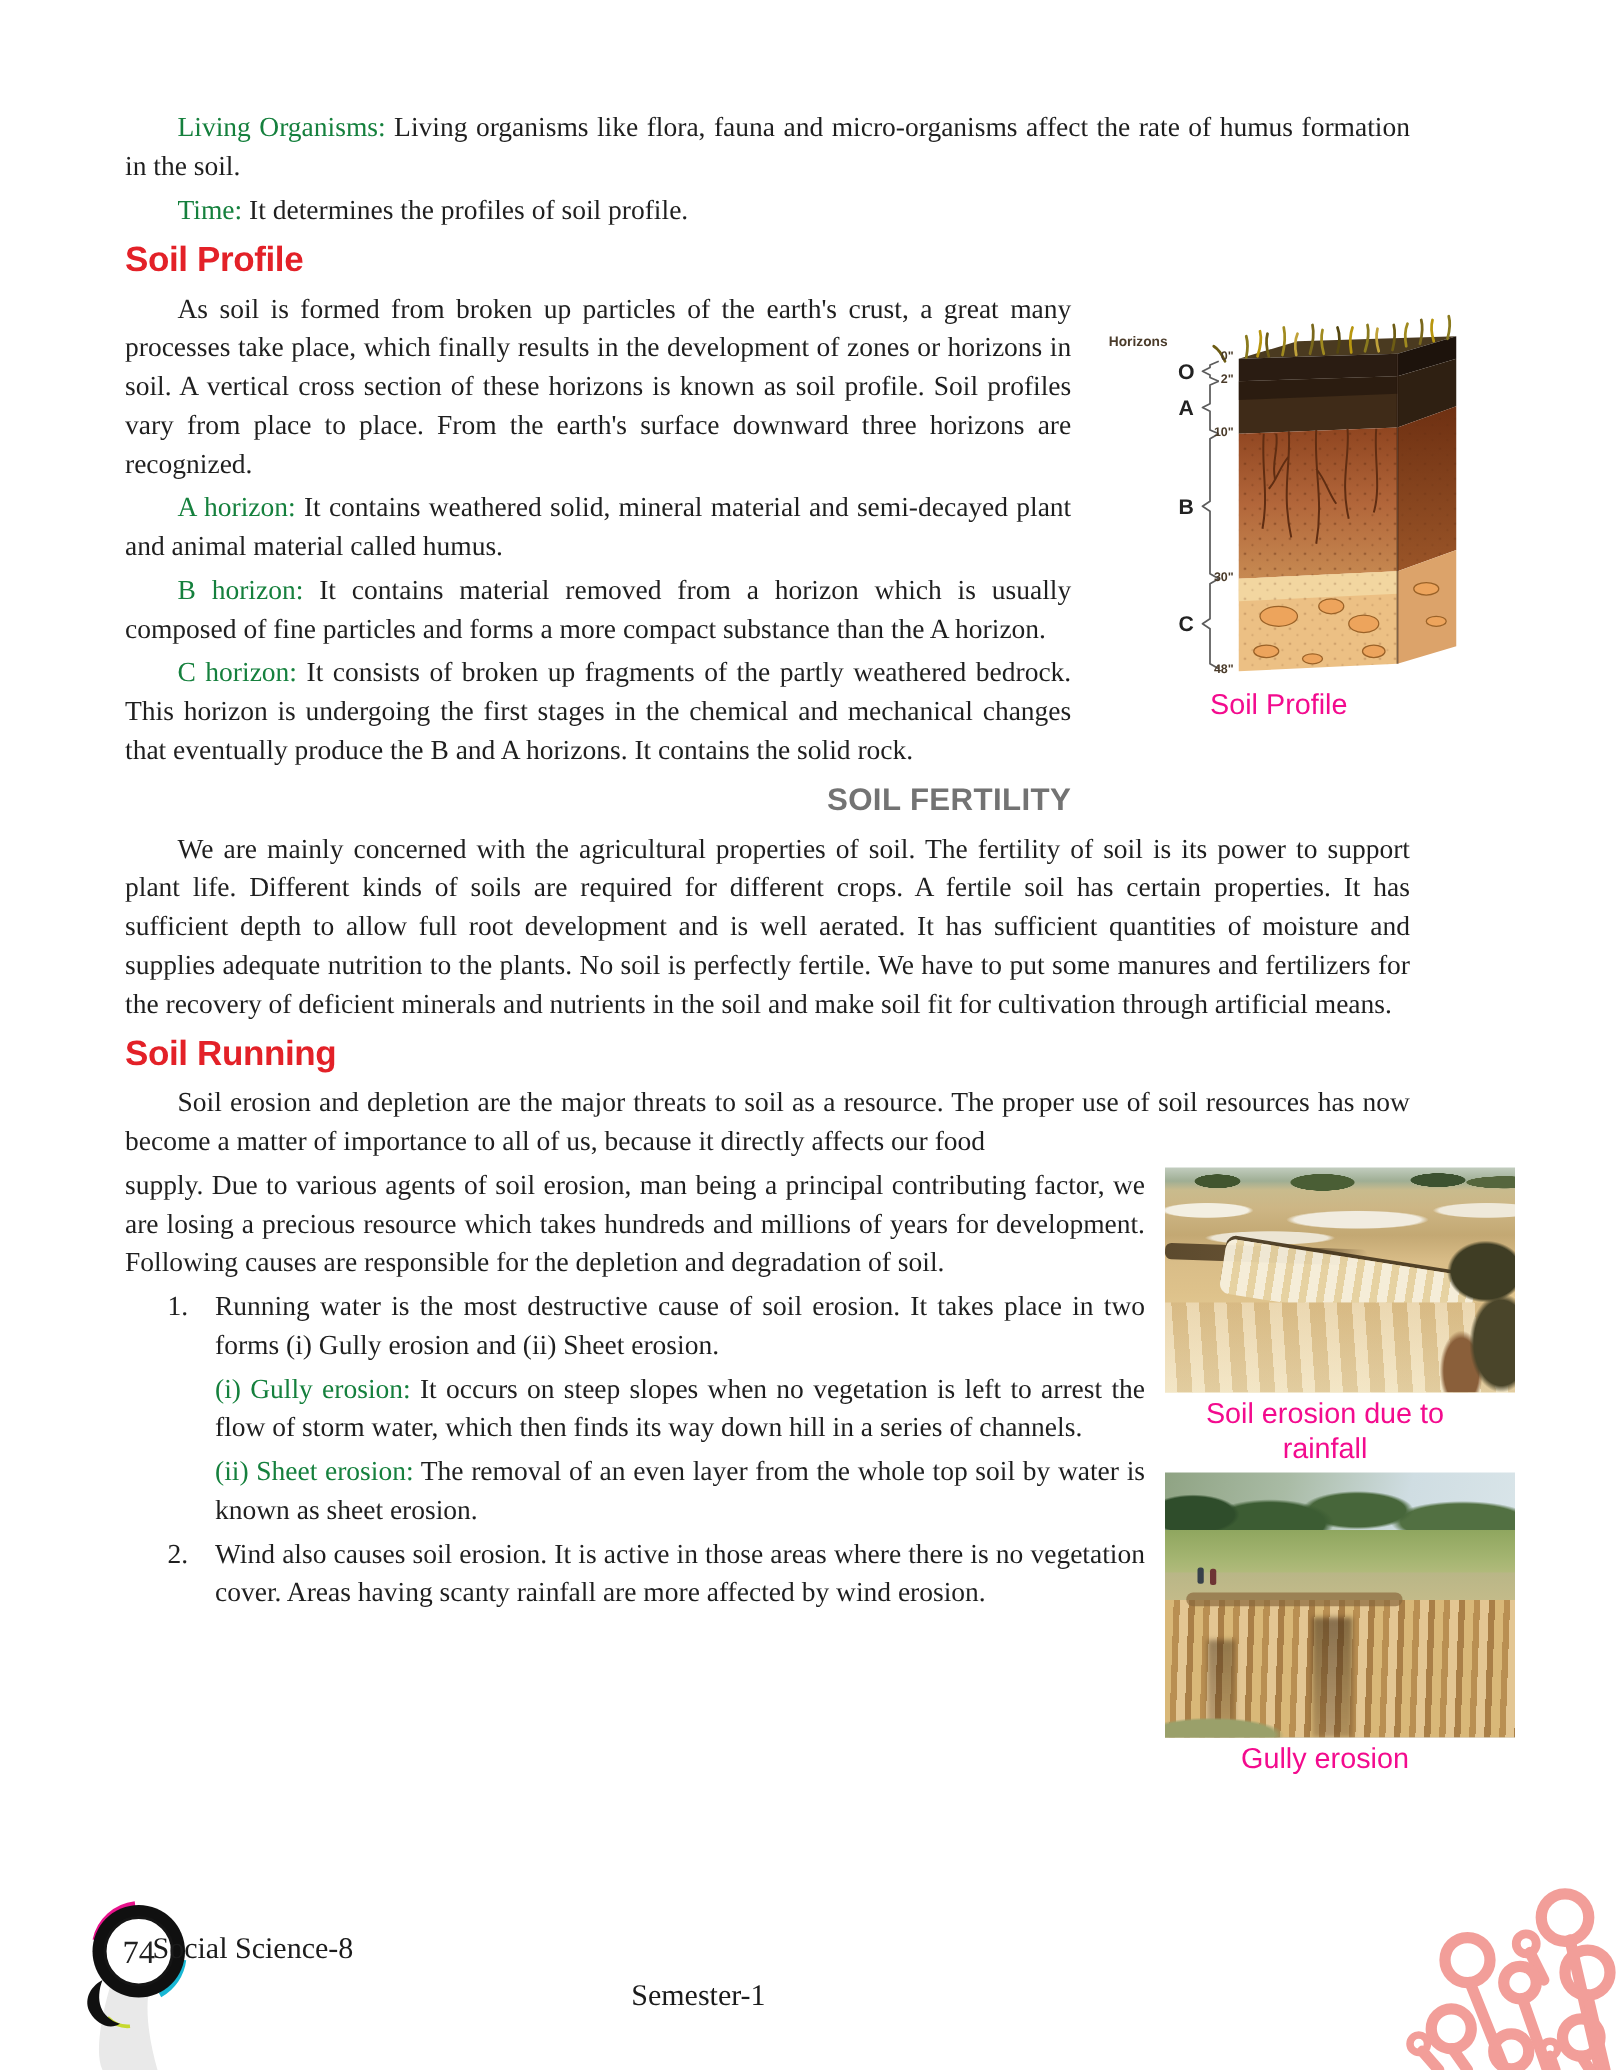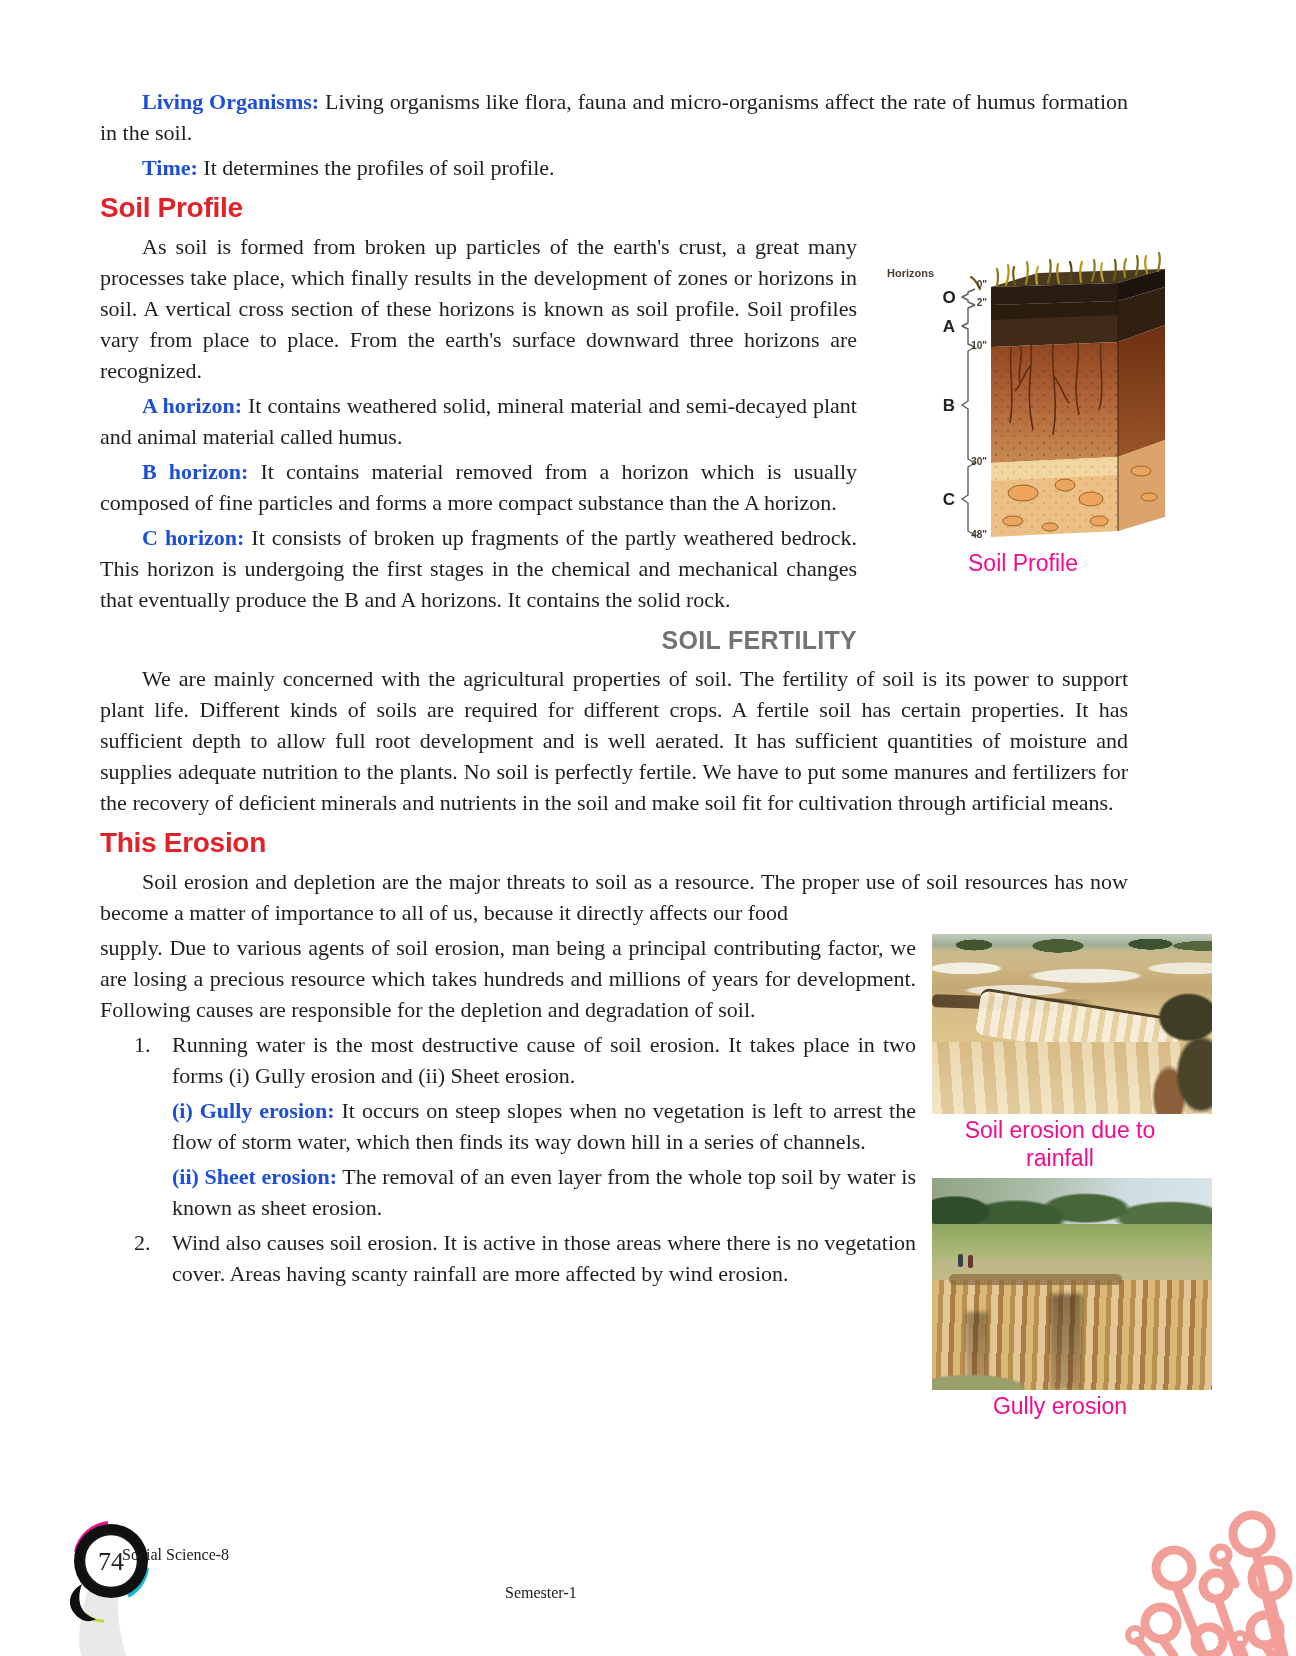--- a/index.html
+++ b/index.html
@@ -8,21 +8,21 @@
     position:relative; width:1296px; height:1656px; margin:0 auto;
     background:#fff; overflow:hidden;
     font-family:"Liberation Serif", serif; color:#1f1f1f;
   }
   .text-col {
     position:absolute; left:100px; top:86px; width:1028px;
     font-size:22px; line-height:31px; text-align:justify;
   }
   p.body { margin-bottom:4px; }
   .indent { text-indent:42px; }
-  .lead { color:#1d4ed8;font-weight:bold; }
+  .lead { color:#15803d; }
   h2.red-heading {
     font-family:"Liberation Sans", sans-serif; font-weight:700;
     color:#E32128; font-size:28px; line-height:34px;
     margin:8px 0 6px 0; text-align:left; letter-spacing:-0.3px;
   }
   h3.navy-heading {
     font-family:"Liberation Sans", sans-serif; font-weight:700;
     color:#737373; font-size:25px; line-height:30px;
     margin:10px 0 8px 32px; text-align:right; letter-spacing:0.3px;
   }
@@ -100,21 +100,21 @@
   .pg-crevice2 { position:absolute; top:134px; left:12%; width:22px; bottom:0;
     background:linear-gradient(180deg,rgba(60,40,20,.45),rgba(80,50,25,.25)); filter:blur(2px); }
   .pg-grassfg { position:absolute; bottom:-4px; left:0; width:45%; height:30px;
     background:radial-gradient(ellipse 90px 22px at 30% 80%, #9aa06a 55%, transparent 64%); }
   .pg-person { position:absolute; width:5px; height:13px; border-radius:2px; }
   .pg-person.one { left:26px; top:76px; background:#37404a; }
   .pg-person.two { left:36px; top:77px; background:#6e3434; }
   .list-item { position:relative; padding-left:72px; margin-bottom:4px; }
   .list-num { position:absolute; left:34px; top:0; }
   .sub-item { padding-left:72px; margin-bottom:4px; }
-  .footer-text { position:absolute; font-size:16px; color:#1b1b1b; }
+  .footer-text { position:absolute; font-size:24px; color:#1b1b1b; }
   #book-title { left:122px; top:1546px; }
   #semester { left:505px; top:1584px; }
   .badge-svg { position:absolute; left:56px; top:1516px; }
   .decor-svg { position:absolute; right:0; bottom:0; }
   .diagram-svg { display:block; }
 </style>
 </head>
 <body>
 
 <div class="page">
@@ -233,21 +233,21 @@
     <p class="body indent"><span class="lead">A horizon:</span> <span>It contains weathered solid, mineral material and semi-decayed plant and animal material called humus.</span></p>
 
     <p class="body indent"><span class="lead">B horizon:</span> <span>It contains material removed from a horizon which is usually composed of fine particles and forms a more compact substance than the A horizon.</span></p>
 
     <p class="body indent"><span class="lead">C horizon:</span> <span>It consists of broken up fragments of the partly weathered bedrock. This horizon is undergoing the first stages in the chemical and mechanical changes that eventually produce the B and A horizons. It contains the solid rock.</span></p>
 
     <h3 class="navy-heading">SOIL FERTILITY</h3>
 
     <p class="body indent">We are mainly concerned with the agricultural properties of soil. The fertility of soil is its power to support plant life. Different kinds of soils are required for different crops. A fertile soil has certain properties. It has sufficient depth to allow full root development and is well aerated. It has sufficient quantities of moisture and supplies adequate nutrition to the plants. No soil is perfectly fertile. We have to put some manures and fertilizers for the recovery of deficient minerals and nutrients in the soil and make soil fit for cultivation through artificial means.</p>
 
-    <h2 class="red-heading">This Erosion</h2>
+    <h2 class="red-heading">Soil Running</h2>
 
     <p class="body indent">Soil erosion and depletion are the major threats to soil as a resource. The proper use of soil resources has now become a matter of importance to all of us, because it directly affects our food</p>
 
     <div class="fig fig-photos">
       <div class="photo photo-rainfall">
         <div class="pr-trees"></div>
         <div class="pr-fields"></div>
         <div class="pr-bank"></div>
         <div class="pr-falls"></div>
         <div class="pr-stream"></div>

